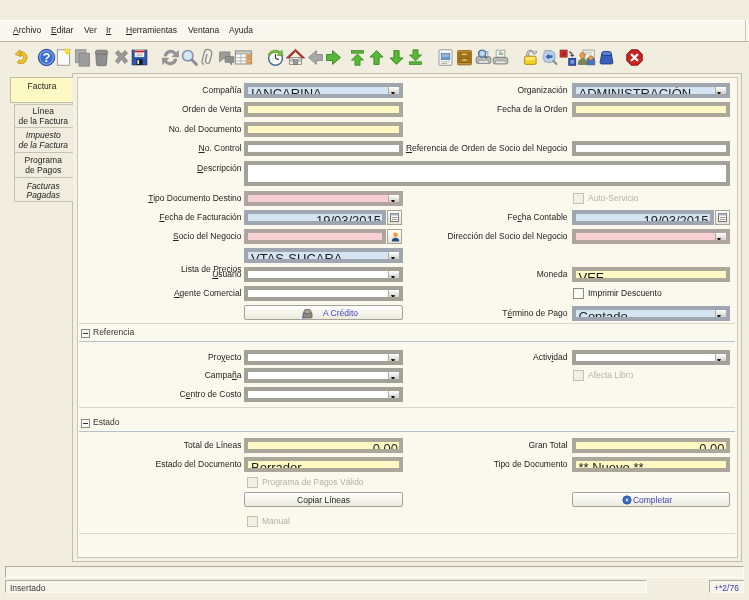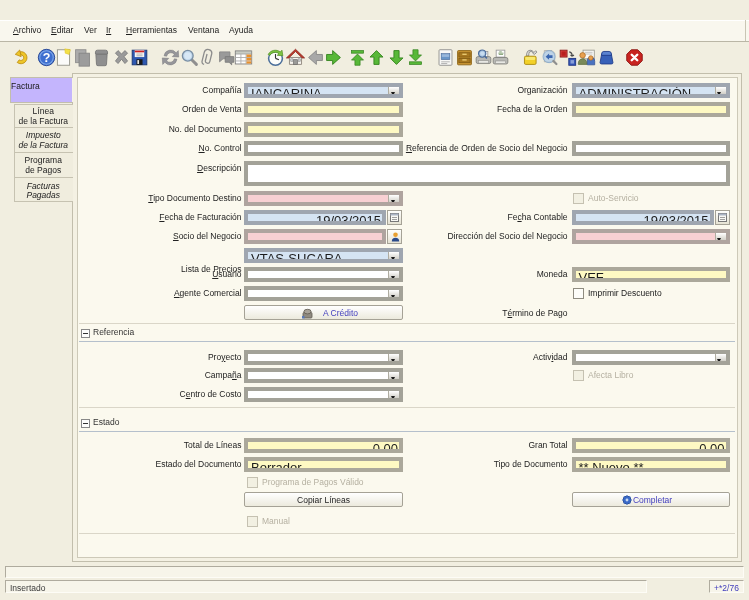--- a/index.html
+++ b/index.html
@@ -198,21 +198,21 @@
       <path d="M5.5 6.5 Q5.5 4 8 4 L14 4 Q16.5 4 16.5 6.5 L16.8 8.5 L5.2 8.5 Z" fill="#5A82D0" stroke="#1E3A88"></path>
     </svg>
   <svg style="left:625px;top:47.5px" width="19" height="19" viewBox="0 0 22 22">
       <path d="M7.3 2 L14.7 2 L20 7.3 L20 14.7 L14.7 20 L7.3 20 L2 14.7 L2 7.3 Z" fill="#C82420" stroke="#8A1210" stroke-linejoin="round"></path>
       <path d="M7.8 7.8 L14.2 14.2 M14.2 7.8 L7.8 14.2" stroke="#FFFFFF" stroke-width="2.8" stroke-linecap="round"></path>
     </svg>
 
   <div style="position:absolute;left:72px;top:73px;width:670px;height:489px;box-sizing:border-box;border:1px solid #C2BEAC;background:#F4F1E3"></div>
   <div style="position:absolute;left:77px;top:77px;width:661px;height:481px;box-sizing:border-box;border:1px solid #CDC9B8;background:#FBF9EE"></div>
 
-  <div style="position:absolute;left:10px;top:77px;width:63px;height:26px;box-sizing:border-box;background:#c4b5fd;border:1px solid #C2BEAC;border-right:none;font-size:8.5px;text-align:left;line-height:17px;color:#1a1a1a">Factura</div>
+  <div style="position:absolute;left:10px;top:77px;width:63px;height:26px;box-sizing:border-box;background:#fef9c3;border:1px solid #C2BEAC;border-right:none;font-size:8.5px;text-align:center;line-height:17px;color:#1a1a1a">Factura</div>
   <div style="position:absolute;left:72px;top:78px;width:1px;height:24px;background:#F6F3E6"></div>
 
   <div style="position:absolute;left:14px;top:104px;width:58.5px;height:98px;box-sizing:border-box;background:#F0EDDE;border:1px solid #C6C2B1;border-right:none"></div>
   <div class="tab" style="top:104px;height:22.5px;padding-top:2px;line-height:9.5px">Línea<br>de la Factura</div>
   <div class="tab ital" style="top:126.5px;height:25px;padding-top:3.5px;line-height:9.5px">Impuesto<br>de la Factura</div>
   <div class="tab" style="top:151.5px;height:25px;padding-top:3.5px;line-height:9.5px">Programa<br>de Pagos</div>
   <div class="tab ital" style="top:176.5px;height:25.5px;padding-top:4px;line-height:9.5px">Facturas<br>Pagadas</div>
 
   <div class="lbl" style="right:507.5px;top:82.5px">Compañía</div>
   <div class="fld blue" style="left:244px;top:82.5px;width:159px">IANCARINA<i class="cb"></i></div>
@@ -290,20 +290,21 @@
     </div>
   <div class="chk" style="left:572.5px;top:288.3px"></div>
   <div class="chklbl" style="left:588px;top:287.3px;color:#222">Imprimir Descuento</div>
 
   <div class="btn" style="left:244px;top:305px;width:159px;padding-top:1px"><svg style="left:56px;top:2px;position:absolute" width="13" height="11" viewBox="0 0 13 11">
         <rect x="2" y="4.5" width="9" height="5.5" rx="1" fill="#8F8A80" stroke="#5F5A50" stroke-width="0.8"></rect>
         <ellipse cx="6.5" cy="3.6" rx="3.6" ry="2.3" fill="#A8A298" stroke="#5F5A50" stroke-width="0.8"></ellipse>
         <rect x="1" y="8" width="2.5" height="2.5" fill="#5878B8"></rect>
       </svg><span style="margin-left:34px">A Crédito</span></div>
   <div class="lbl" style="right:181.5px;top:305.5px">T<u>é</u>rmino de Pago</div>
+  <div class="fld blue" style="left:571.5px;top:305.5px;width:158px">Contado<i class="cb"></i></div>
 
   <div class="hline" style="top:323px"></div>
   <div class="shicon" style="left:80.5px;top:329px"></div>
   <div class="shlbl" style="left:93px;top:327px">Referencia</div>
   <div class="tline" style="top:340.5px"></div>
 
   <div class="lbl" style="right:507.5px;top:349.5px">Pro<u>y</u>ecto</div>
   <div class="fld wh" style="left:244px;top:349.5px;width:159px">
       <i class="cb"></i>
     </div>

